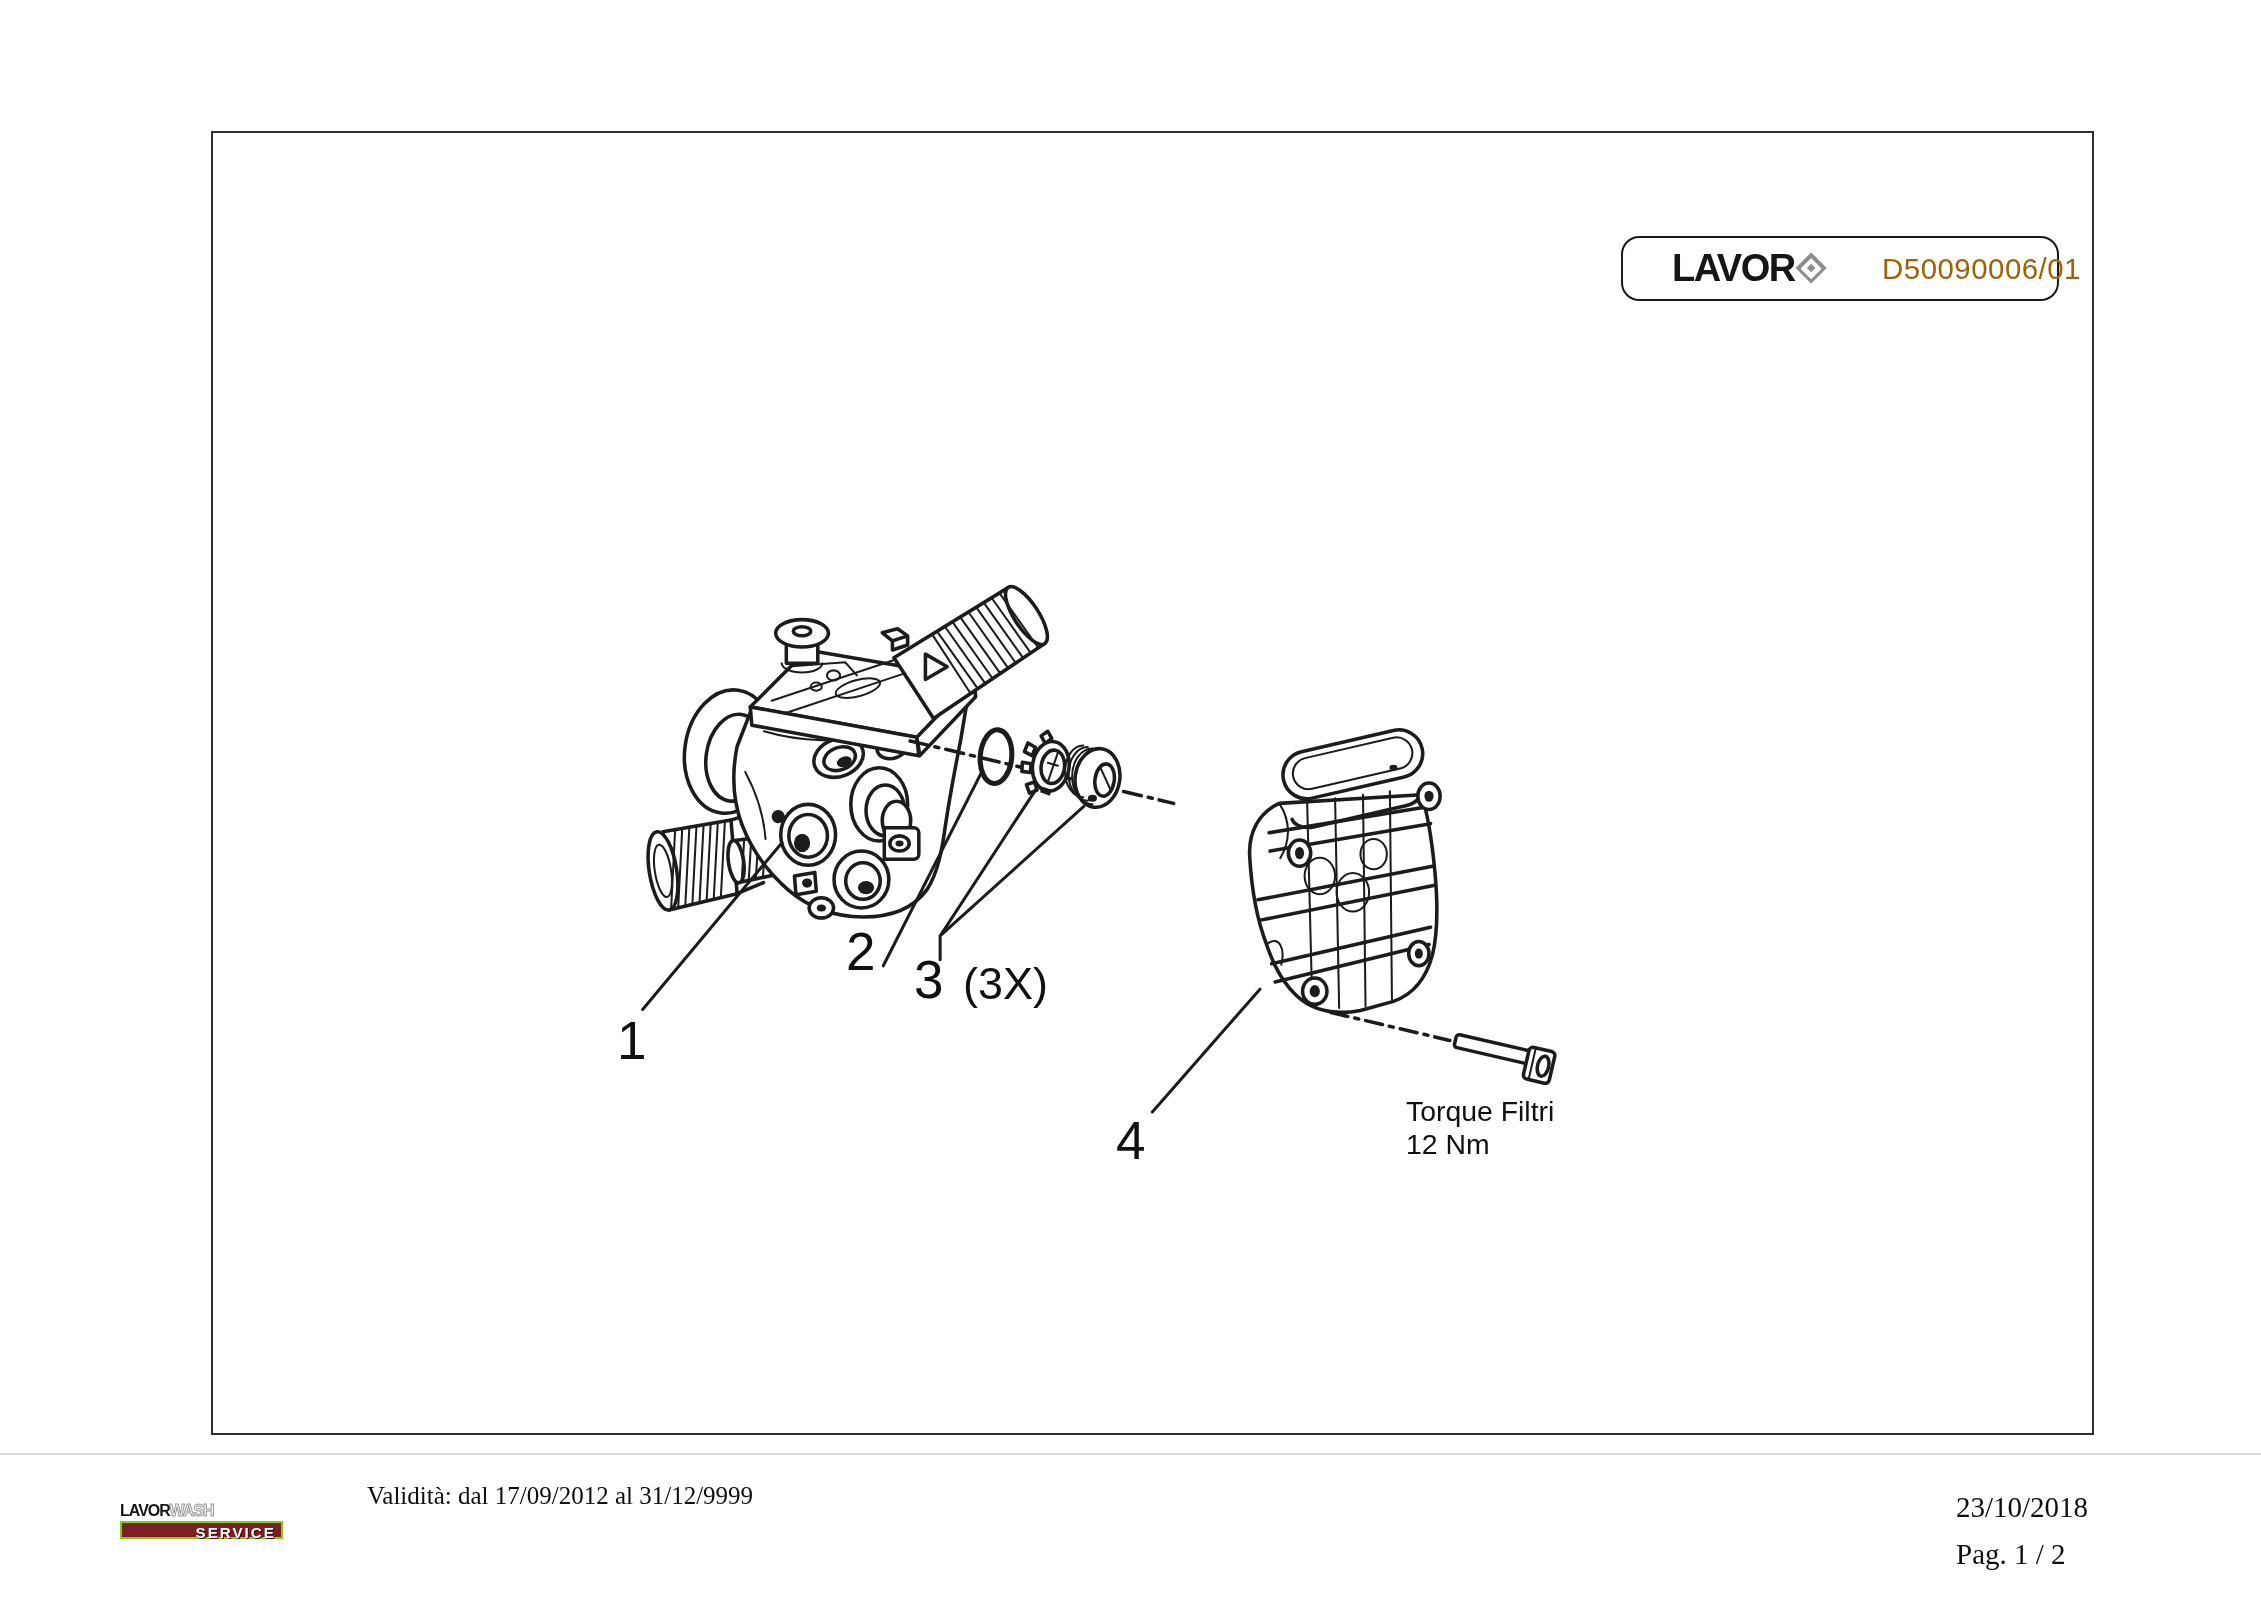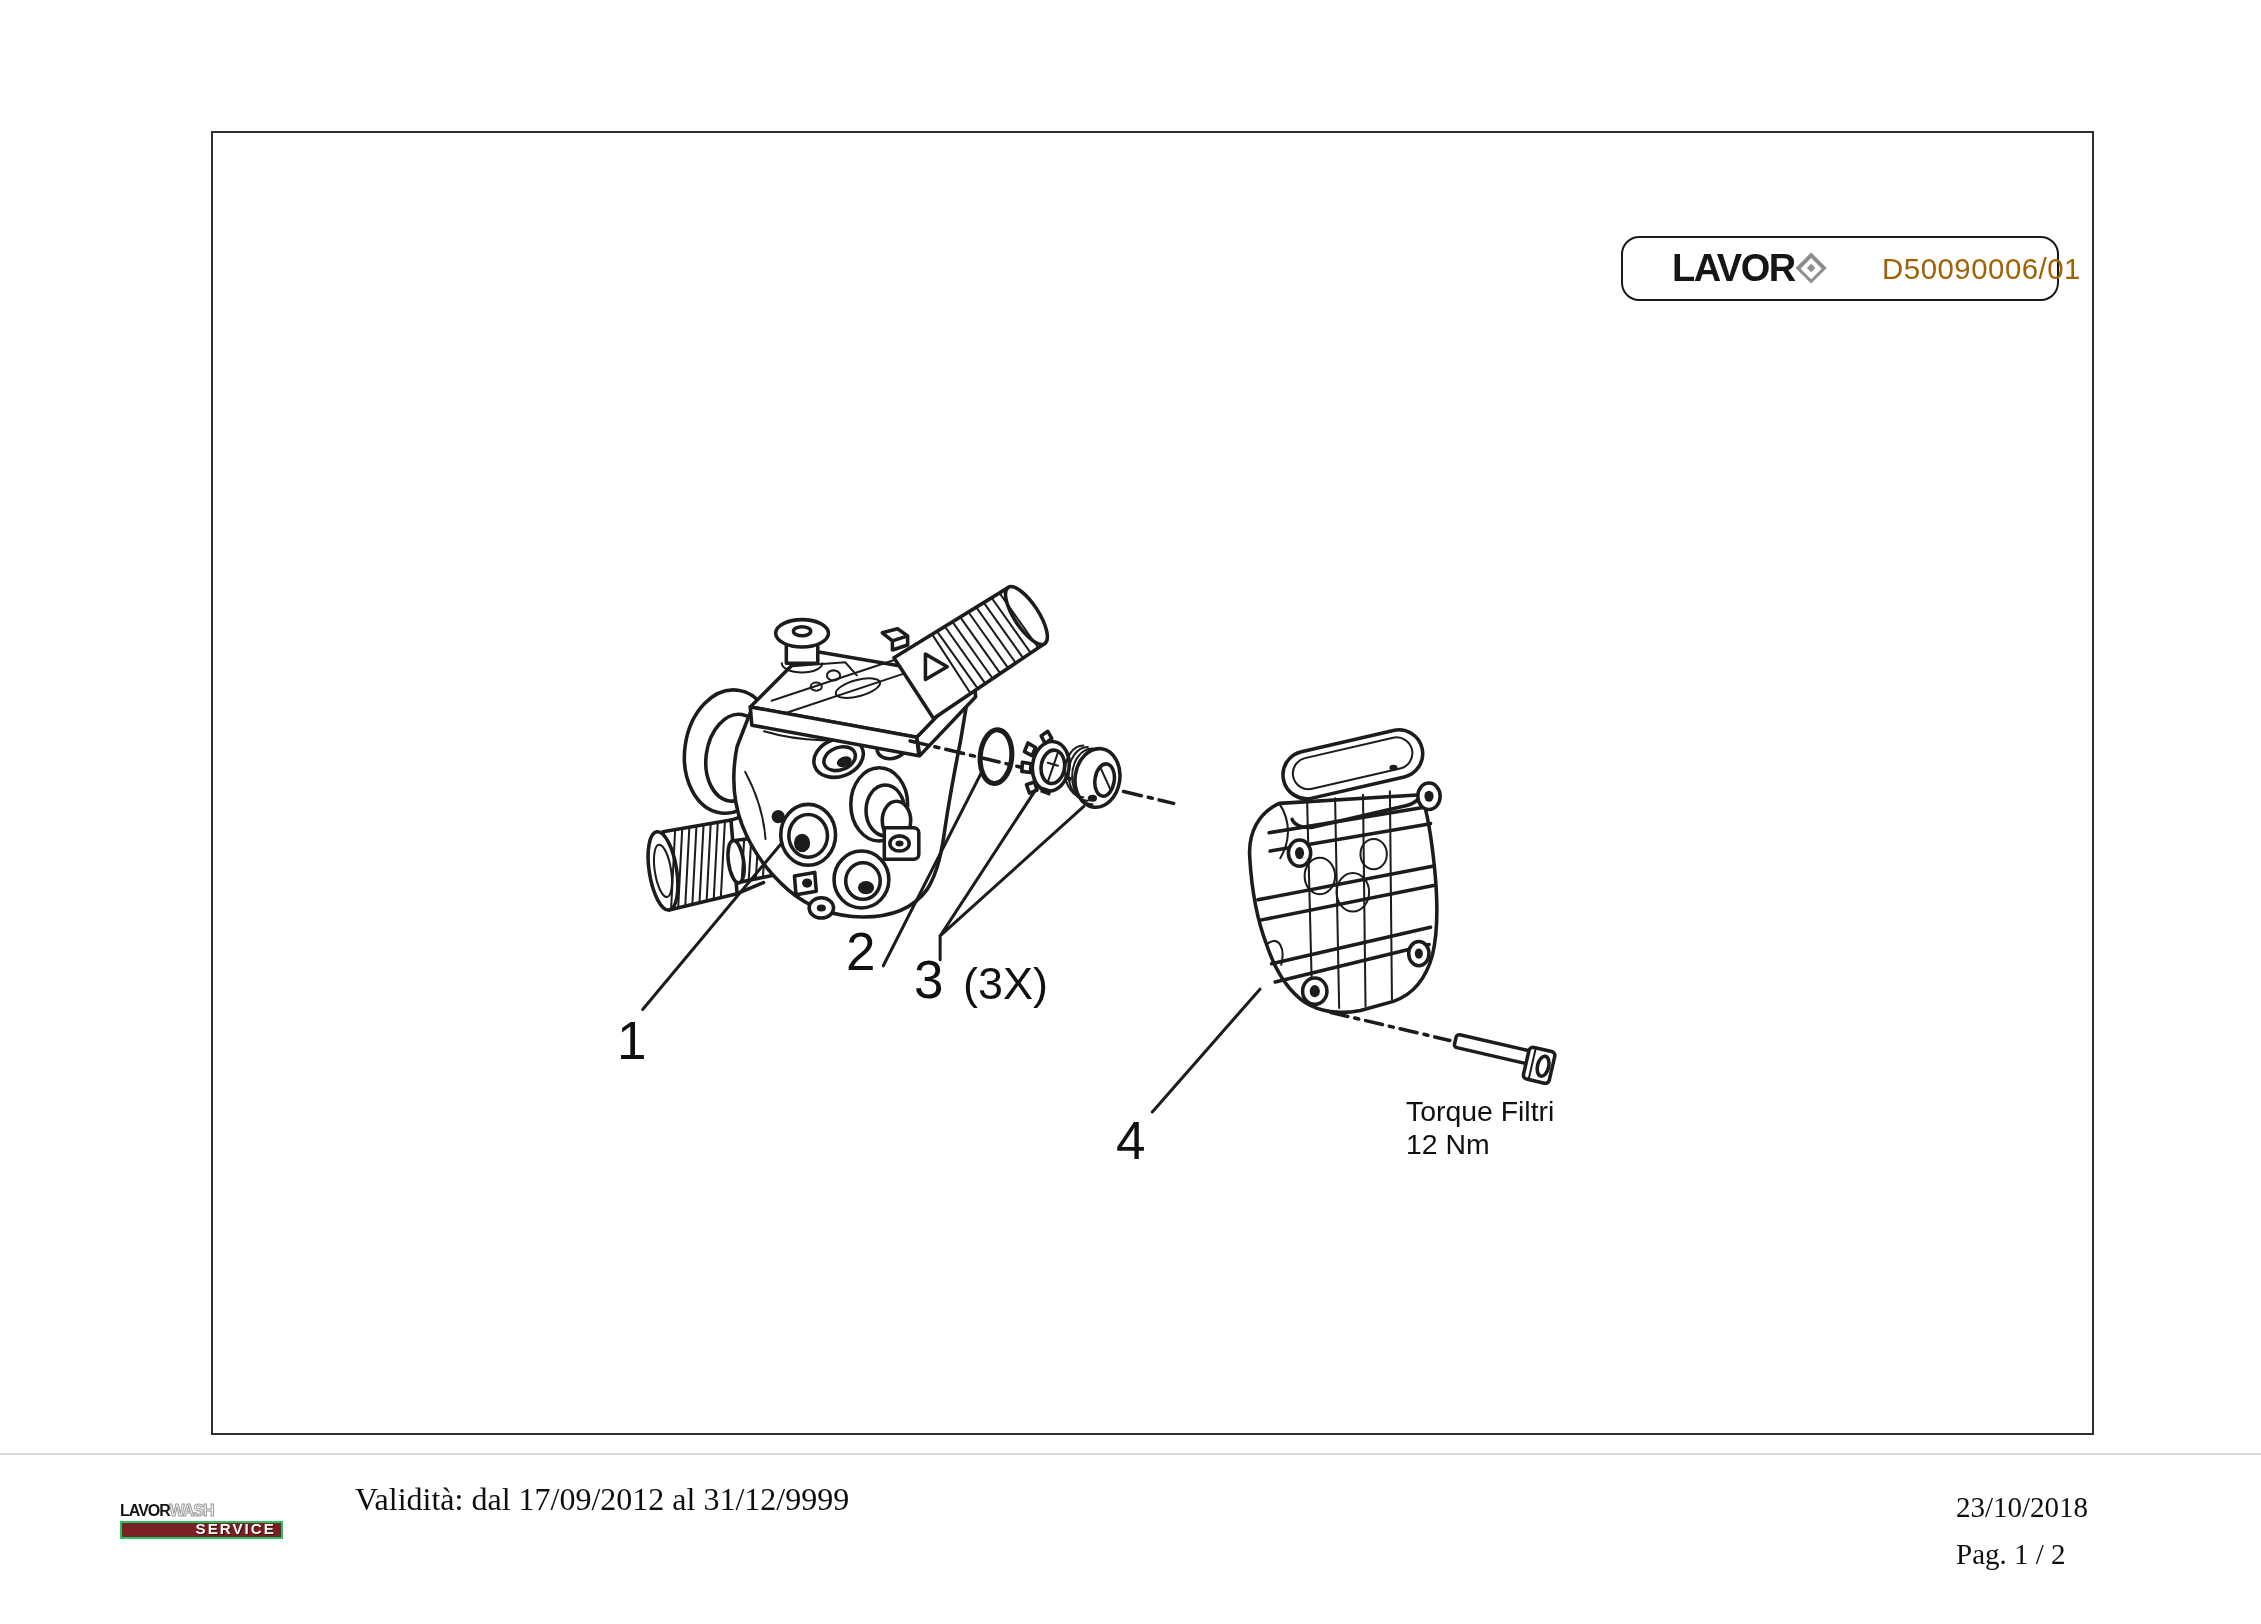--- a/index.html
+++ b/index.html
@@ -28,29 +28,29 @@
   
   .plabel{position:absolute;font-size:53px;font-weight:400;color:#101010;line-height:1;}
   .pqty{position:absolute;font-size:45px;font-weight:400;color:#101010;line-height:1;}
   .torque{position:absolute;left:1406px;top:1095px;font-size:28.4px;line-height:1.17;color:#101010;}
   
   .divider{position:absolute;left:0;top:1453px;width:2261px;height:1.5px;background:#dadada;}
   .flogo{position:absolute;left:120px;top:1503px;width:163px;}
   .flogo .words{font-weight:700;font-size:16px;letter-spacing:-1px;line-height:1;white-space:nowrap;}
   .flogo .w1{color:#141414;}
   .flogo .w2{color:#f4f4f4;-webkit-text-stroke:1px #9a9a9a;}
-  .flogo .red{margin-top:1.5px;height:18px;background:#7a2025;border:2px solid #22c55e;
-              box-sizing:border-box;display:flex;align-items:center;justify-content:flex-end;
+  .flogo .red{margin-top:1.5px;height:18px;background:#7a2025;border:2px solid #84cc16;
+              box-sizing:border-box;display:flex;align-items:flex-start;justify-content:flex-end;
               padding:2px 5.1px 3px 0;}
   .flogo .w3{color:#ffffff;font-weight:800;font-size:15.2px;letter-spacing:2px;
              text-shadow:1px 1px 0 #40090d;line-height:1;}
   .ftext{position:absolute;left:355px;top:1470px;font-family:"Liberation Serif", serif;color:#0e0e0e;}
   .fsubject{font-style:italic;font-size:26px;line-height:1;white-space:nowrap;}
   .ftitle{font-weight:700;font-size:34px;line-height:1;margin-top:11.2px;white-space:nowrap;}
-  .fvalid{font-size:32px;line-height:1;margin-top:13.2px;}
+  .fvalid{font-size:25px;line-height:1;margin-top:13.2px;margin-left:12px;}
   .fright{position:absolute;left:1956px;top:1493px;font-family:"Liberation Serif", serif;
           font-size:29px;color:#0e0e0e;line-height:1;}
   .fright .pag{margin-top:18.3px;}
 </style>
 </head>
 <body>
 
 <div class="page">
 
   <div class="frame"></div>

